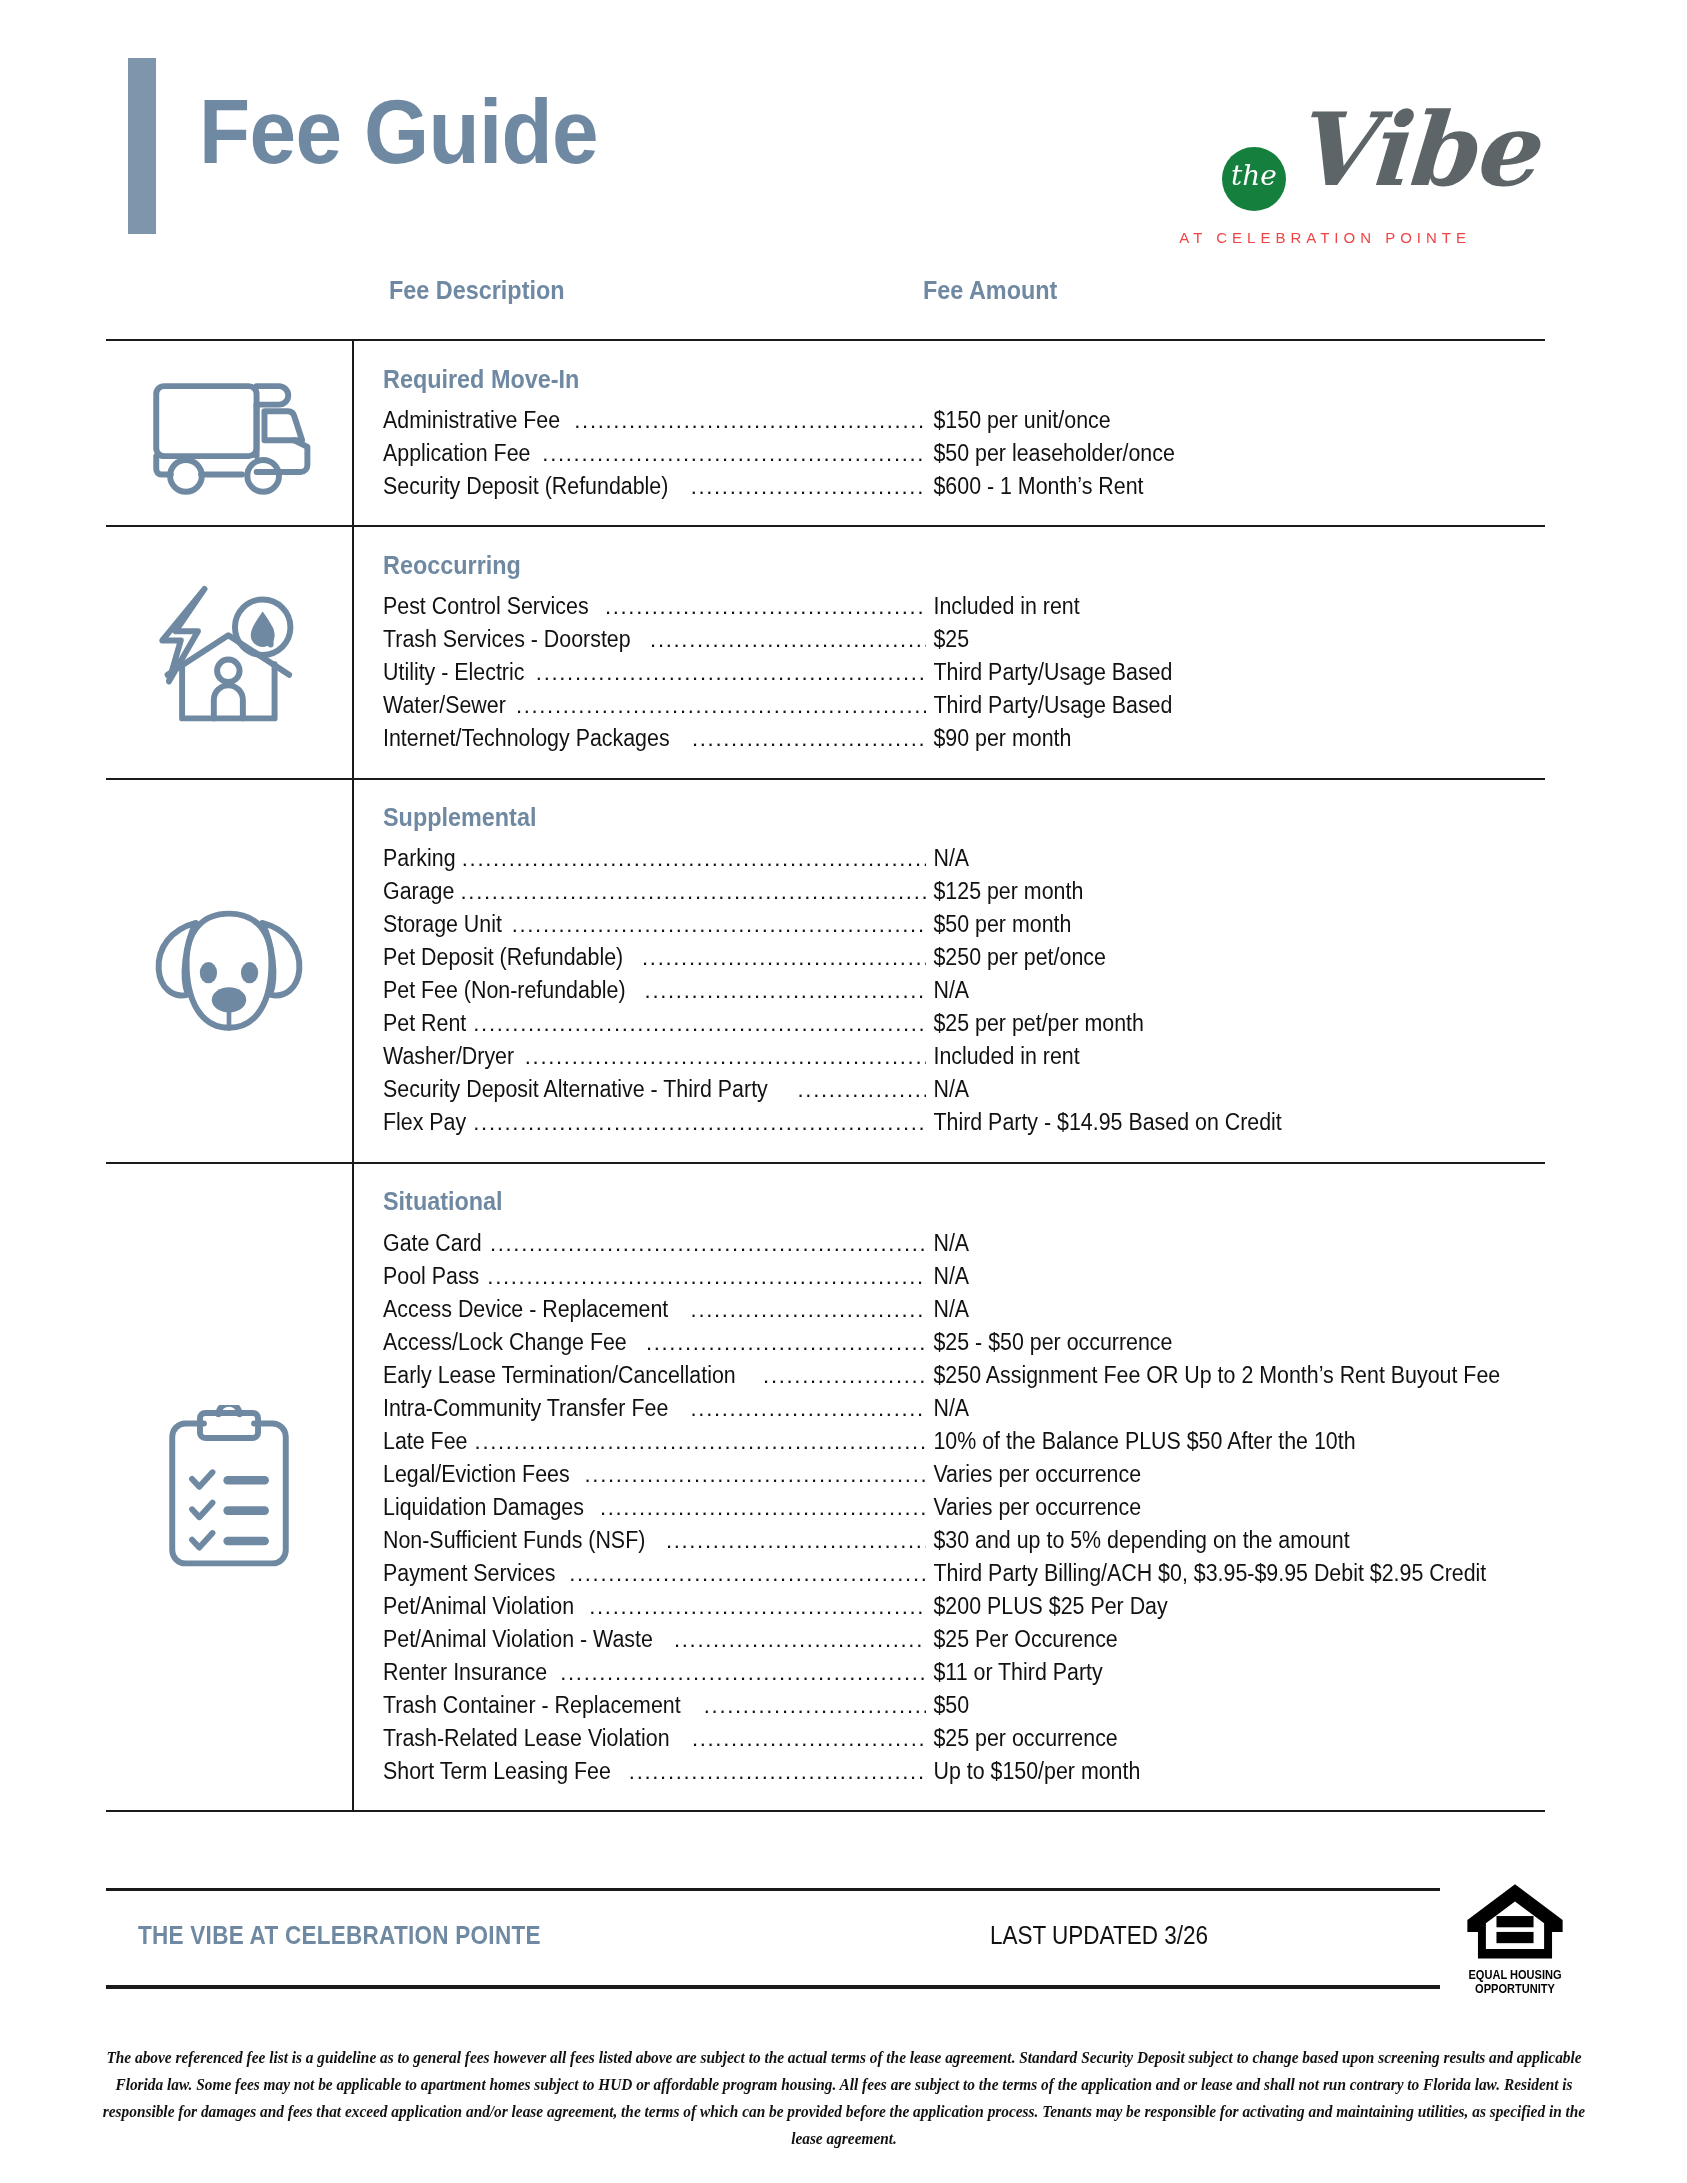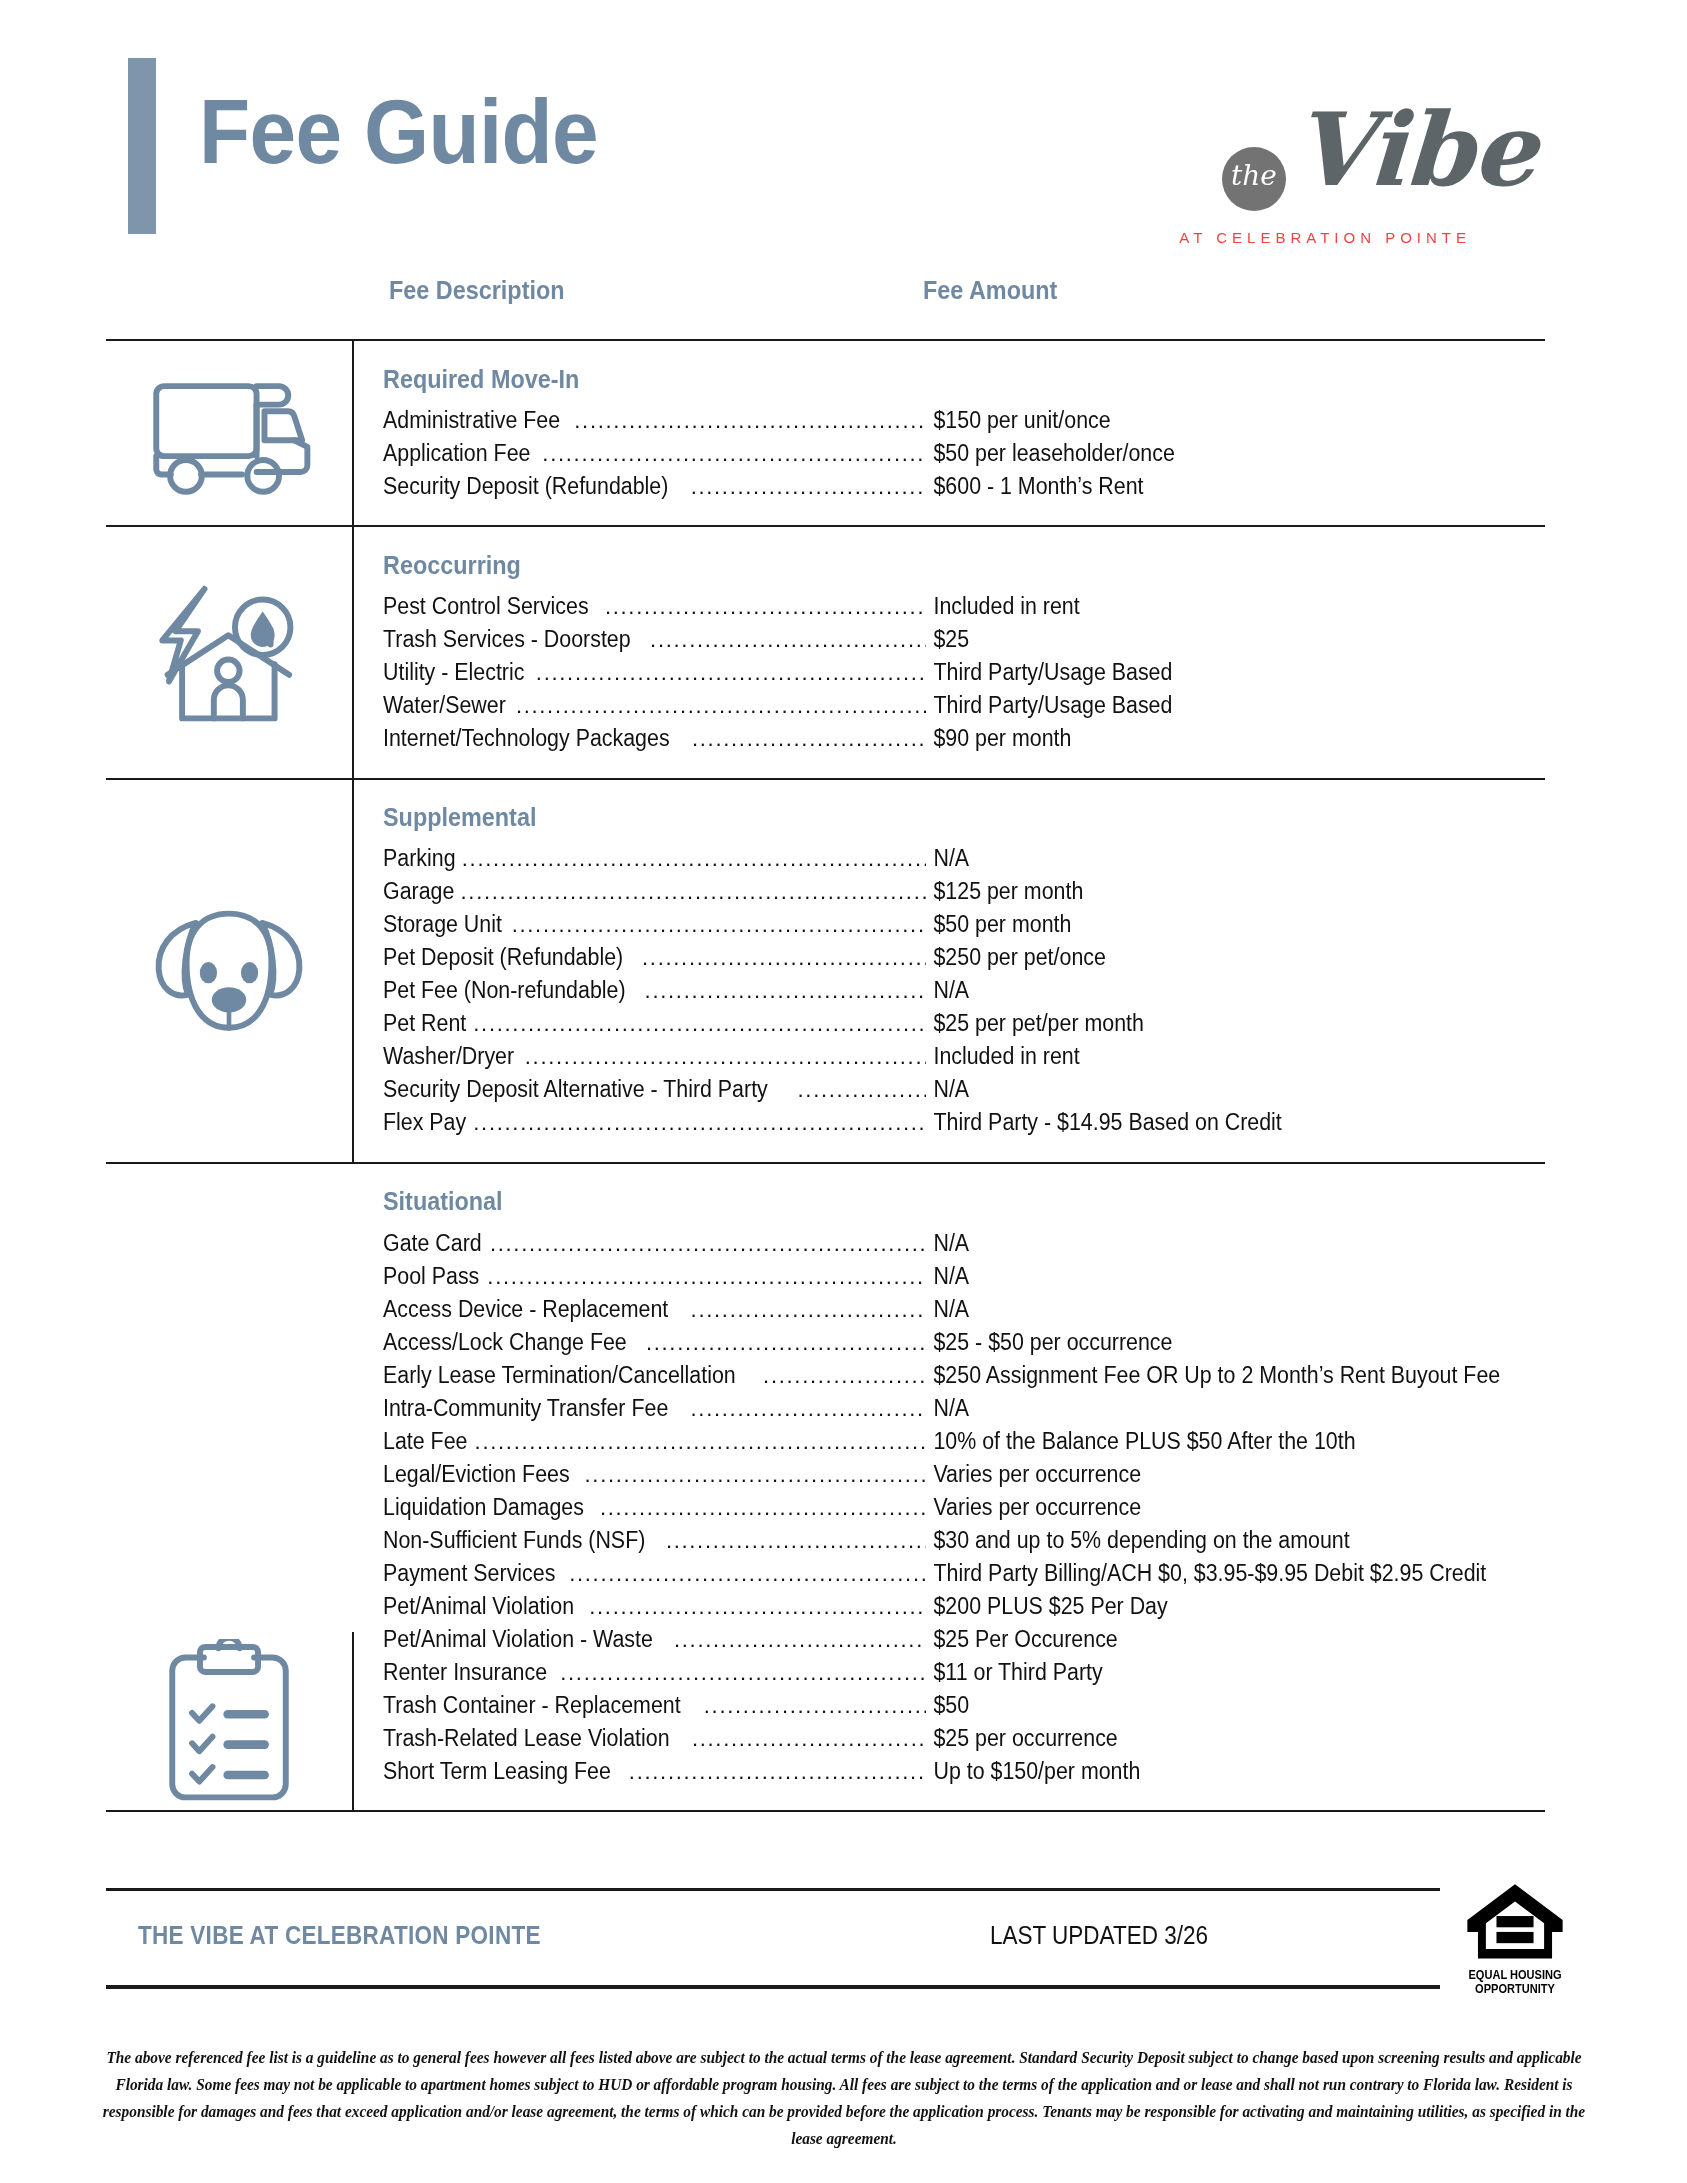--- a/index.html
+++ b/index.html
@@ -48,21 +48,21 @@
   #logo-block {
     position: absolute;
     left: 1178px; top: 99px;
     width: 397px; height: 165px;
   }
   #logo-the-circle {
     position: absolute;
     left: 44px; top: 48px;
     width: 64px; height: 64px;
     border-radius: 50%;
-    background: #737373;
+    background: #15803d;
   }
   #logo-the-text {
     position: absolute;
     left: 0; top: 14.6px;
     width: 64px;
     text-align: center;
     font-family: "DejaVu Serif", serif;
     font-style: italic;
     font-size: 28px;
     color: #ffffff;
@@ -112,21 +112,21 @@
     left: 106px; top: 323px;
     width: 1439px;
     margin-top: 16px;
   }
 
   .section {
     position: relative;
     display: flex;
     border-top: 2.6px solid #1a1a1a;
   }
-  .section:last-of-type { border-bottom: 2.6px solid #1a1a1a; align-items: flex-end; }
+  .section:last-of-type { border-bottom: 2.6px solid #1a1a1a; }
 
   .section-icon-cell {
     width: 248px;
     flex: 0 0 248px;
     border-right: 2px solid #1a1a1a;
     display: flex;
     align-items: center;
     justify-content: center;
     padding: 6.6px 0;
   }

